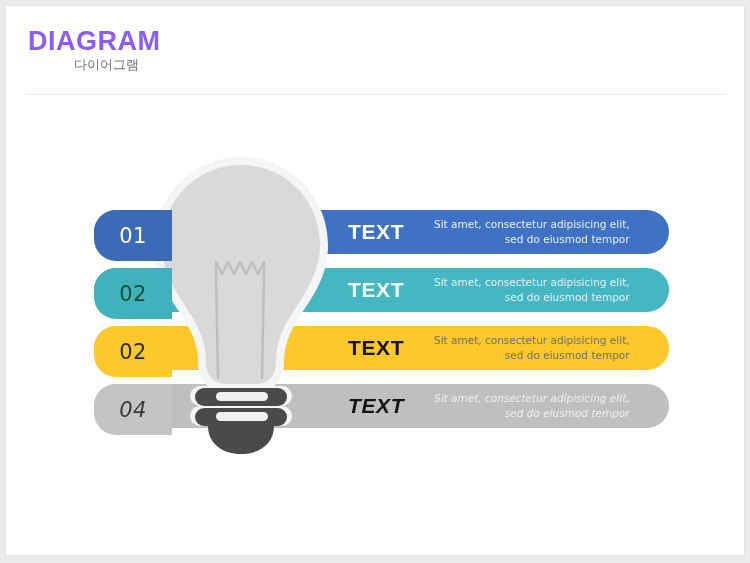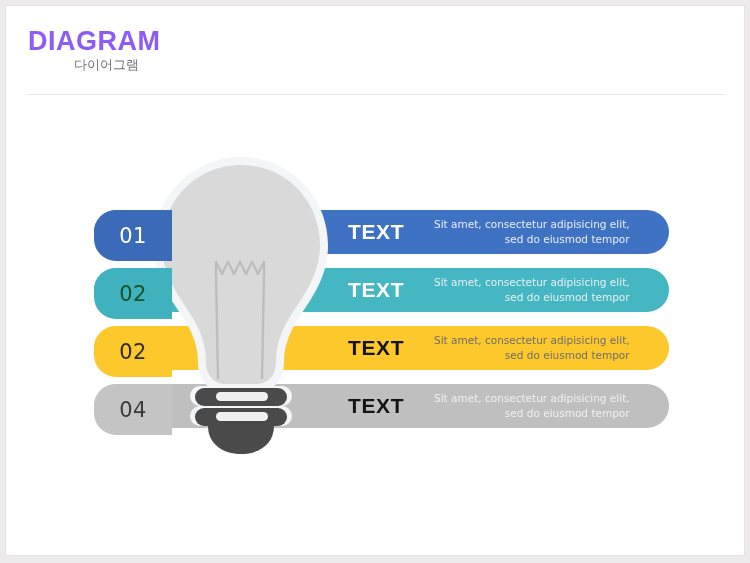--- a/index.html
+++ b/index.html
@@ -69,21 +69,21 @@
 
   .row {
     position: absolute;
     left: 88px;
     width: 575px;
     height: 44px;
   }
   .row-1 { top: 204px; }
   .row-2 { top: 262px; }
   .row-3 { top: 320px; }
-  .row-4 { top: 378px; }
+  .row-4 { top: 378px; font-style: italic; }
 
   .bar {
     position: absolute;
     left: 0;
     top: 0;
     width: 100%;
     height: 100%;
     border-radius: 22px;
   }
   .badge {

